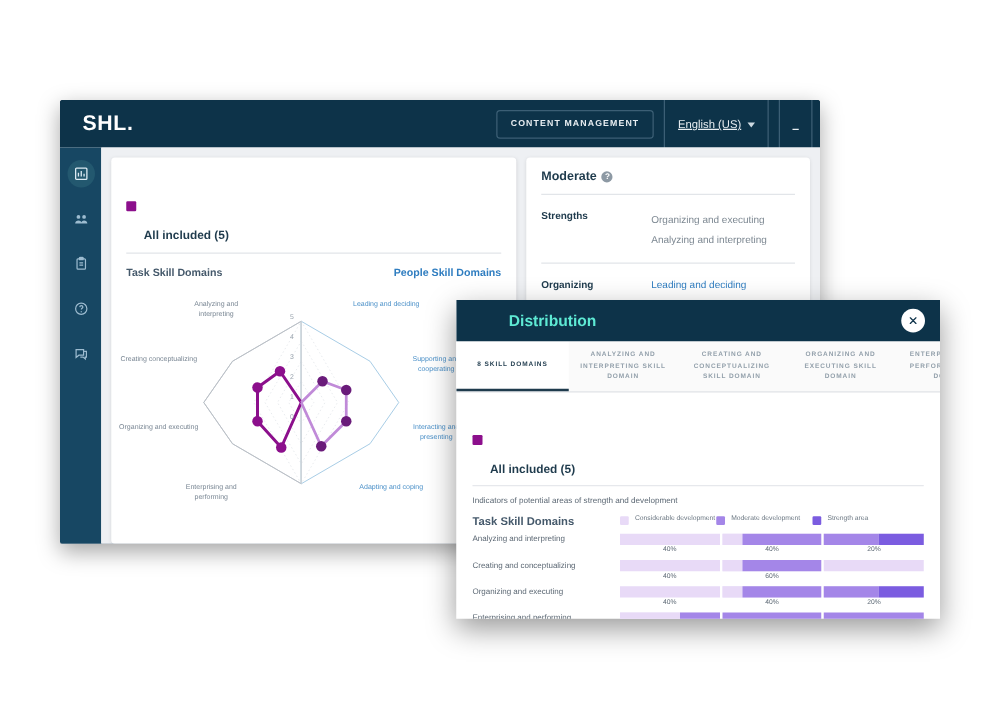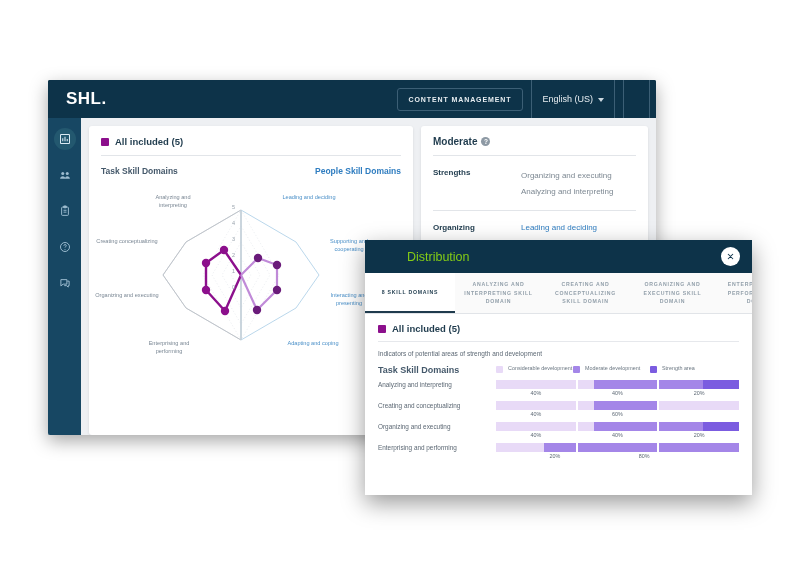--- a/index.html
+++ b/index.html
@@ -7,38 +7,38 @@
        font-family:"Liberation Sans", sans-serif;}
 
   
   .win{position:absolute;left:48px;top:80px;width:608px;height:355px;
        background:#0d3349;border-radius:2px;box-shadow:0 6px 18px rgba(0,0,0,.35);overflow:hidden;}
   .win-topbar{height:38px;background:#0d3349;display:flex;align-items:center;position:relative;}
   .logo{color:#fff;font-size:17px;font-weight:bold;letter-spacing:.5px;margin-left:18px;}
   .topbar-right{position:absolute;right:0px;top:0;height:38px;display:flex;align-items:center;gap:8px;padding-right:6px;}
   .tb-btn{border:1px solid #3c5f75;border-radius:3px;color:#e8eef2;font-size:7px;font-weight:bold;
           letter-spacing:.9px;padding:7px 11px;white-space:nowrap;}
-  .tb-btn.plain{font-weight:normal;font-size:9px;letter-spacing:0;padding:16px 10px;}
+  .tb-btn.plain{font-weight:normal;font-size:9px;letter-spacing:0;padding:16px 10px;text-decoration:underline;}
   .caret{display:inline-block;margin-left:5px;border-left:3px solid transparent;border-right:3px solid transparent;
          border-top:4px solid #cdd9e1;vertical-align:middle;}
 
   .win-body{position:absolute;top:38px;left:0;right:0;bottom:0;display:flex;background:#f4f5f7;}
   .sidebar{width:33px;background:#174763;display:flex;flex-direction:column;align-items:center;padding-top:10px;gap:14px;}
   .sb-ico{width:22px;height:22px;display:flex;align-items:center;justify-content:center;color:#9dbcd0;border-radius:50%;}
   .sb-ico.active{background:#23586f;color:#dbeaf3;}
   .sb-ico svg{width:12px;height:12px;}
 
   .content{flex:1;background:#eef0f3;padding:8px 8px 0 8px;display:flex;gap:8px;overflow:hidden;}
   .card{background:#fff;border-radius:3px;box-shadow:0 1px 3px rgba(0,0,0,.10);padding:10px 12px;}
   .card-left{width:300px;}
   .card-right{flex:1;}
 
   .inc-row{display:flex;align-items:center;gap:6px;}
   .sw{width:8px;height:8px;background:#8c0f8c;border-radius:1px;}
-  .inc-txt{font-size:9.5px;font-weight:bold;color:#1f3b4d;}
+  .inc-txt{font-size:9.5px;font-weight:bold;color:#1f3b4d;margin-top:47px;}
   .hr{height:1px;background:#e2e5e9;margin:8px 0 10px;}
 
   .dom-hdr{display:flex;justify-content:space-between;font-size:8.5px;font-weight:bold;}
   .dom-task{color:#45596b;}
   .dom-people{color:#2f7dc0;text-align:right;}
 
   .radar{position:relative;width:280px;height:190px;margin-top:4px;}
   .radar svg{position:absolute;left:0;top:0;}
   .rlbl{position:absolute;font-size:5.6px;color:#7a8794;line-height:1.35;text-align:center;width:64px;}
   .rlbl.blue{color:#4b90c8;}
@@ -50,21 +50,21 @@
          display:flex;align-items:center;justify-content:center;font-weight:bold;}
   .sum-row{display:flex;gap:30px;padding:2px 0;}
   .sum-k{font-size:8px;font-weight:bold;color:#1f3b4d;width:58px;flex:none;}
   .sum-vs{font-size:8px;color:#7d8892;line-height:2.0;}
   .sum-v-blue{font-size:8px;color:#2f7dc0;}
 
   
   .modal{position:absolute;left:365px;top:240px;width:387px;height:255px;background:#fff;
          box-shadow:0 8px 22px rgba(0,0,0,.40);overflow:hidden;}
   .m-head{height:33px;background:#0d3349;display:flex;align-items:center;padding:0 14px;position:relative;}
-  .m-title{color:#84cc16;font-size:12.5px;font-weight:normal;padding-left:28px;}
+  .m-title{color:#5eead4;font-size:12.5px;font-weight:bold;padding-left:28px;}
   .m-close{position:absolute;right:12px;top:7px;width:19px;height:19px;border-radius:50%;background:#fff;
            display:flex;align-items:center;justify-content:center;}
   .m-close svg{width:9px;height:9px;}
 
   .m-tabs{display:flex;background:#fafafa;border-bottom:1px solid #e1e4e8;height:40px;}
   .m-tab{flex:none;display:flex;align-items:center;justify-content:center;text-align:center;
          font-size:5.2px;font-weight:bold;letter-spacing:.75px;color:#93a0ab;line-height:1.7;padding:0 6px;}
   .m-tab.active{color:#1f3b4d;border-bottom:2px solid #1f3b4d;background:#fff;}
   .m-tab.t0{width:78px;}
   .m-tab.tx{width:75px;}

